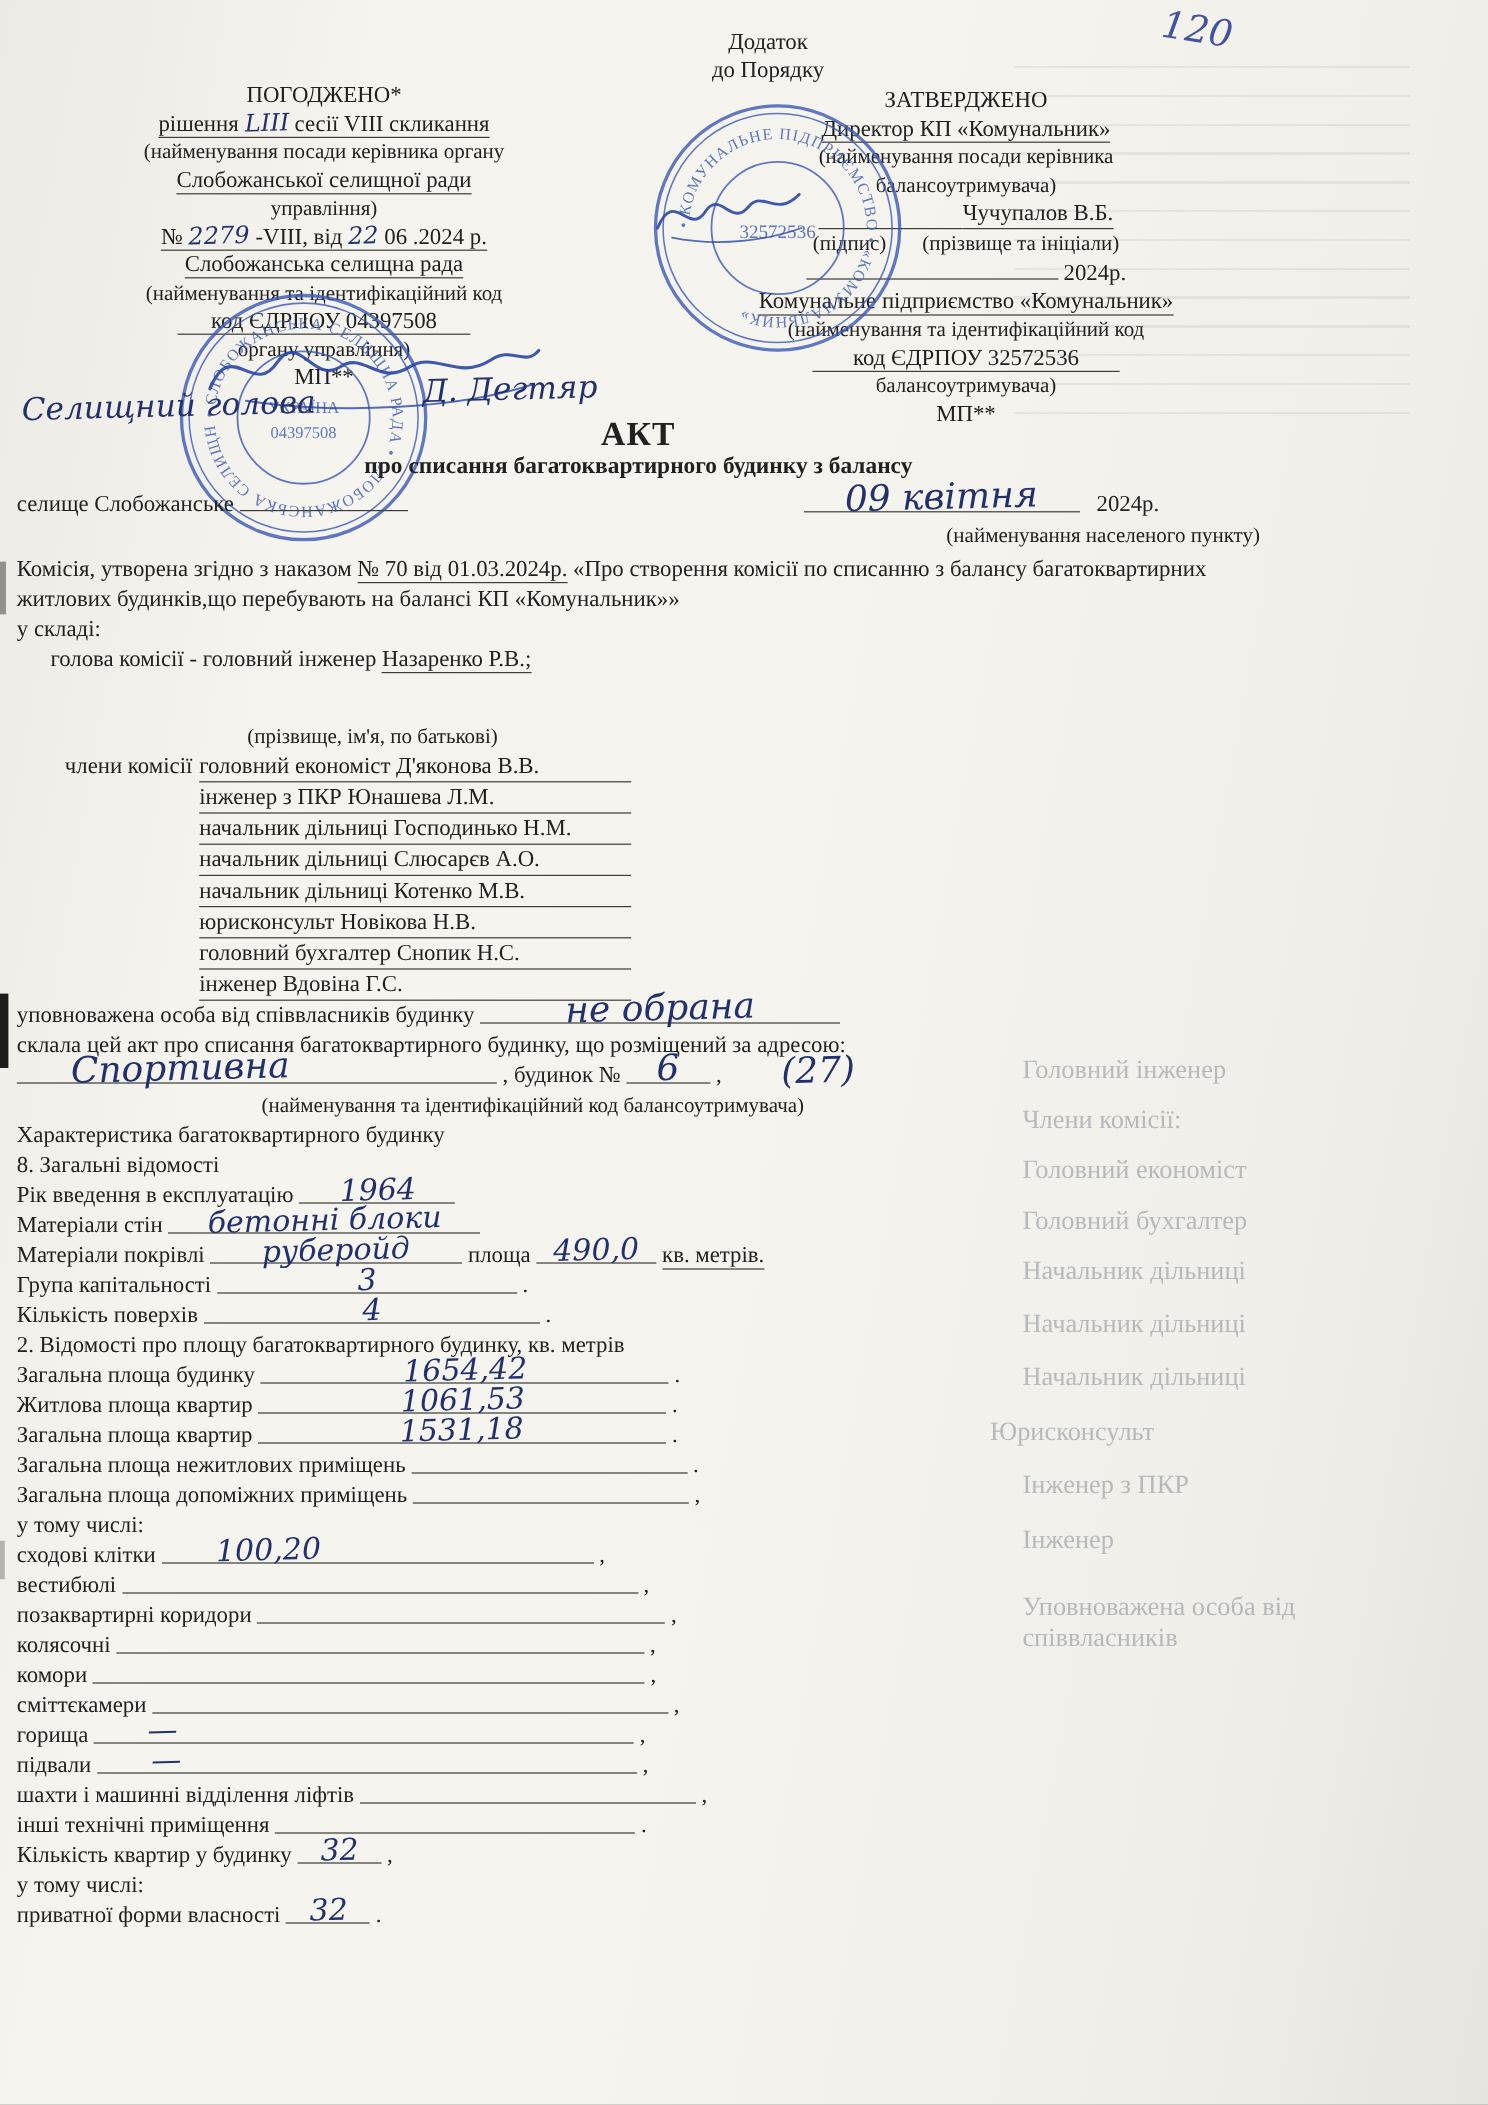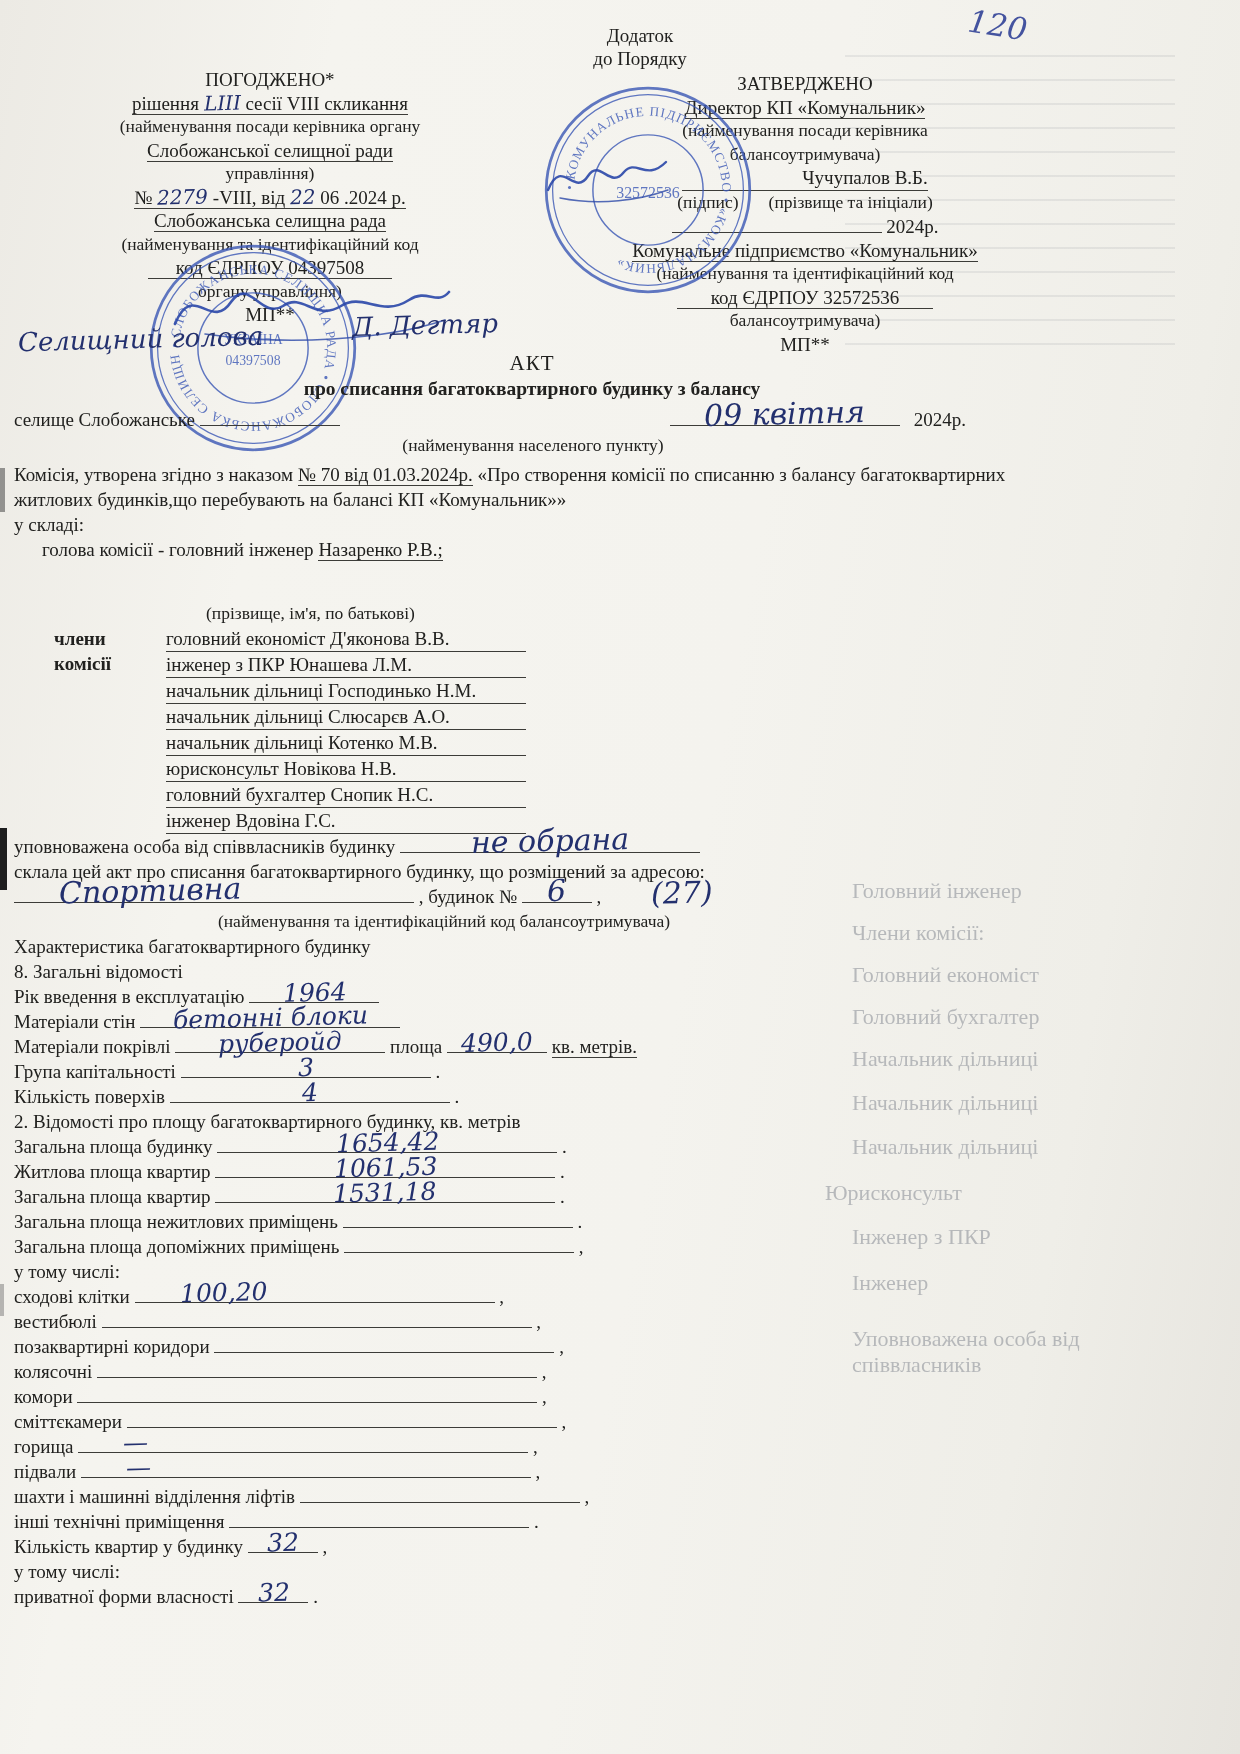--- a/index.html
+++ b/index.html
@@ -35,32 +35,32 @@
   .appendix { position:absolute; left:540px; top:24px; width:200px; text-align:center; line-height:23px; }
 
   .agreed  { position:absolute; left:55px;  top:68px; width:430px; text-align:center; line-height:23.5px; }
   .approved{ position:absolute; left:545px; top:72px; width:520px; text-align:center; line-height:23.5px; }
   .colrow { display:flex; align-items:baseline; justify-content:center; }
   .signrow { display:flex; align-items:baseline; justify-content:center; }
   .signrow .sigspace { width:120px; }
   .caprow { display:flex; justify-content:center; gap:30px; }
 
   .act-head { position:absolute; left:14px; top:350px; width:1036px; text-align:center; }
-  .act-title { font-weight:normal; font-size:21px; letter-spacing:1px; line-height:26px; }
+  .act-title { font-weight:bold; font-size:28px; letter-spacing:1px; line-height:26px; }
   .act-sub { font-weight:bold; font-size:19.5px; line-height:25px; }
   .date-line { display:flex; align-items:baseline; text-align:left; margin-top:6px; line-height:26px; }
   .date-line .year { margin-left:14px; margin-right:84px; }
-  .settle-cap { text-align:center; margin-left:2px; line-height:24px;font-family:Liberation Serif, serif; }
+  .settle-cap { text-align:right; margin-left:2px; line-height:24px;font-family:Liberation Serif, serif; }
 
   .body { position:absolute; left:14px; top:462px; width:1036px; line-height:25px; }
   .line { white-space:nowrap; }
   .indent28 { padding-left:28px; }
   .head-cap { padding-left:192px;margin-top:39px; }
   .members-row { display:flex; align-items:flex-start; }
-  .members-label { width:152px; padding-left:40px; flex:none;font-weight:bold; }
+  .members-label { width:152px; padding-left:40px; flex:none; }
   .members-list { flex:none; }
   .member { border-bottom:1.4px solid #3c3c38; width:360px; }
   .balance-cap { text-align:center; width:860px; }
 
   .stamp { position:absolute; opacity:.8; }
   .stamp-left { left:147px; top:242px; width:212px; height:212px; }
   .stamp-right{ left:542px; top:84px;  width:212px; height:212px; }
   .sig { position:absolute; }
   .sig-left { left:165px; top:262px; }
   .sig-director { left:540px; top:146px; }

